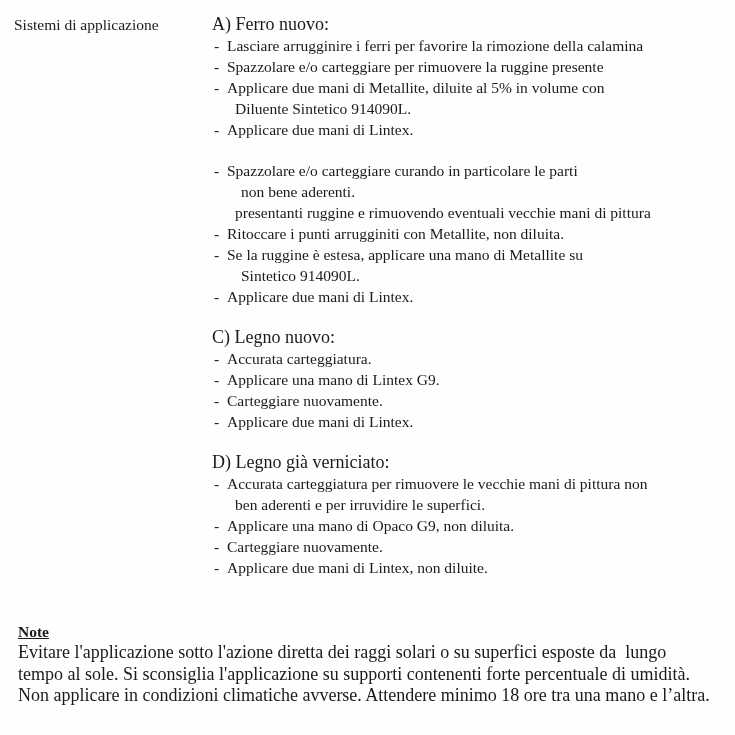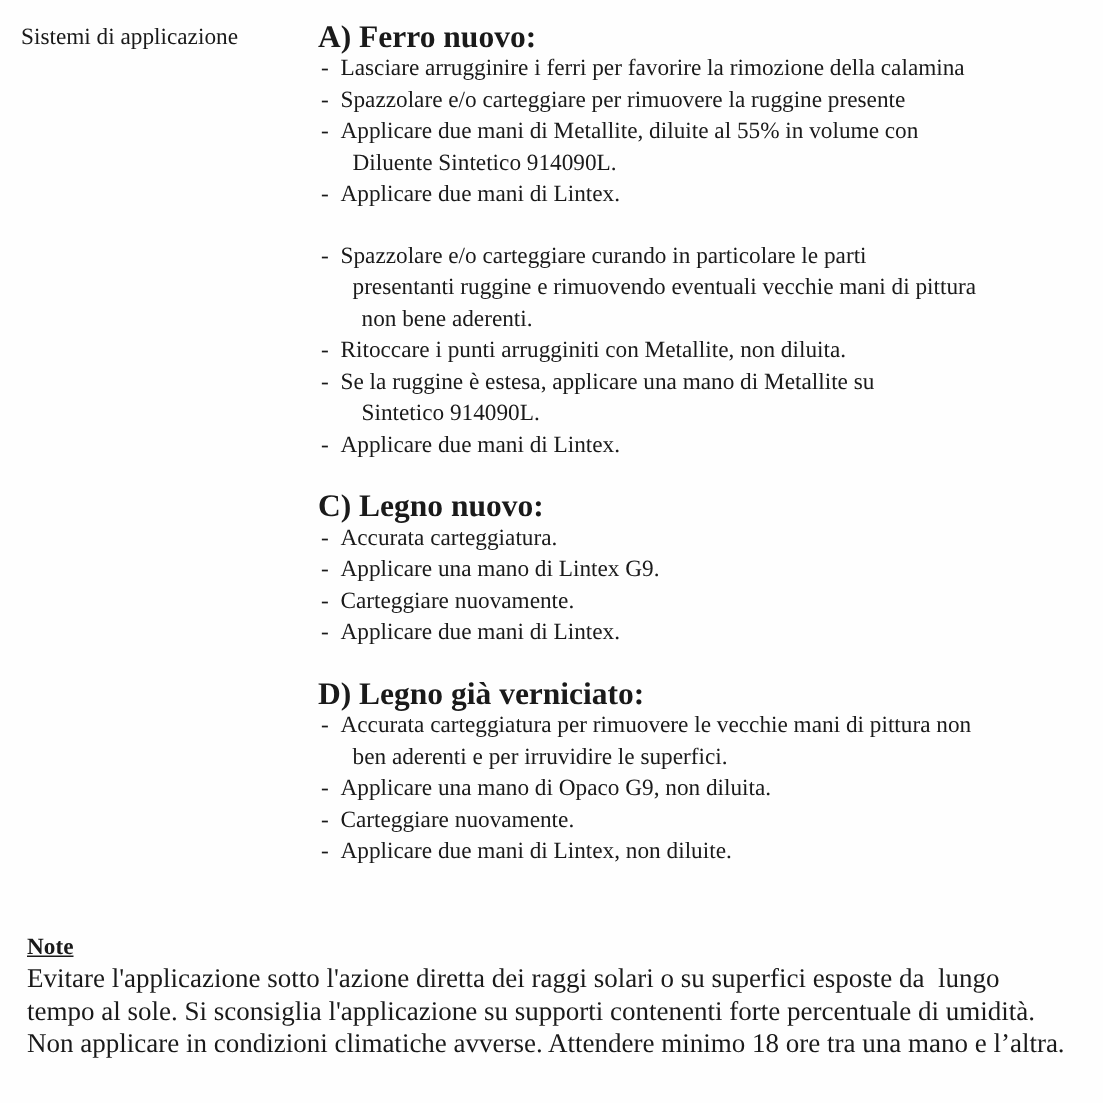--- a/index.html
+++ b/index.html
@@ -52,22 +52,22 @@
   }
 
   .section {
     margin-bottom: 20px;
   }
   .section:last-child {
     margin-bottom: 0;
   }
 
   .section-heading {
-    font-weight: bold;
-    font-size: 21px;
+    font-weight: normal;
+    font-size: 18px;
     line-height: 21px;
     margin-bottom: 0;
   }
 
   .bullet-list {
     list-style: none;
     margin: 0;
     padding: 0;
   }
 
@@ -138,33 +138,33 @@
               <li class="bullet-item">
                 <span class="dash">-</span>
                 <span class="bullet-text"><span>Lasciare arrugginire i ferri per favorire la rimozione della calamina</span></span>
               </li>
               <li class="bullet-item">
                 <span class="dash">-</span>
                 <span class="bullet-text"><span>Spazzolare e/o carteggiare per rimuovere la ruggine presente</span></span>
               </li>
               <li class="bullet-item">
                 <span class="dash">-</span>
-                <span class="bullet-text"><span>Applicare due mani di Metallite, diluite al 55% in volume con</span><span class="cont-line">Diluente Sintetico 914090L.</span></span>
+                <span class="bullet-text"><span>Applicare due mani di Metallite, diluite al 5% in volume con</span><span class="cont-line">Diluente Sintetico 914090L.</span></span>
               </li>
               <li class="bullet-item">
                 <span class="dash">-</span>
                 <span class="bullet-text"><span>Applicare due mani di Lintex.</span></span>
               </li>
             </ul>
           </div>
           <div class="section">
             <ul class="bullet-list">
               <li class="bullet-item">
                 <span class="dash">-</span>
-                <span class="bullet-text"><span>Spazzolare e/o carteggiare curando in particolare le parti</span><span class="cont-line">presentanti ruggine e rimuovendo eventuali vecchie mani di pittura</span><span class="cont-line deep">non bene aderenti.</span></span>
+                <span class="bullet-text"><span>Spazzolare e/o carteggiare curando in particolare le parti</span><span class="cont-line deep">non bene aderenti.</span><span class="cont-line">presentanti ruggine e rimuovendo eventuali vecchie mani di pittura</span></span>
               </li>
               <li class="bullet-item">
                 <span class="dash">-</span>
                 <span class="bullet-text"><span>Ritoccare i punti arrugginiti con Metallite, non diluita.</span></span>
               </li>
               <li class="bullet-item">
                 <span class="dash">-</span>
                 <span class="bullet-text"><span>Se la ruggine è estesa, applicare una mano di Metallite su</span><span class="cont-line deep">Sintetico 914090L.</span></span>
               </li>
               <li class="bullet-item">

